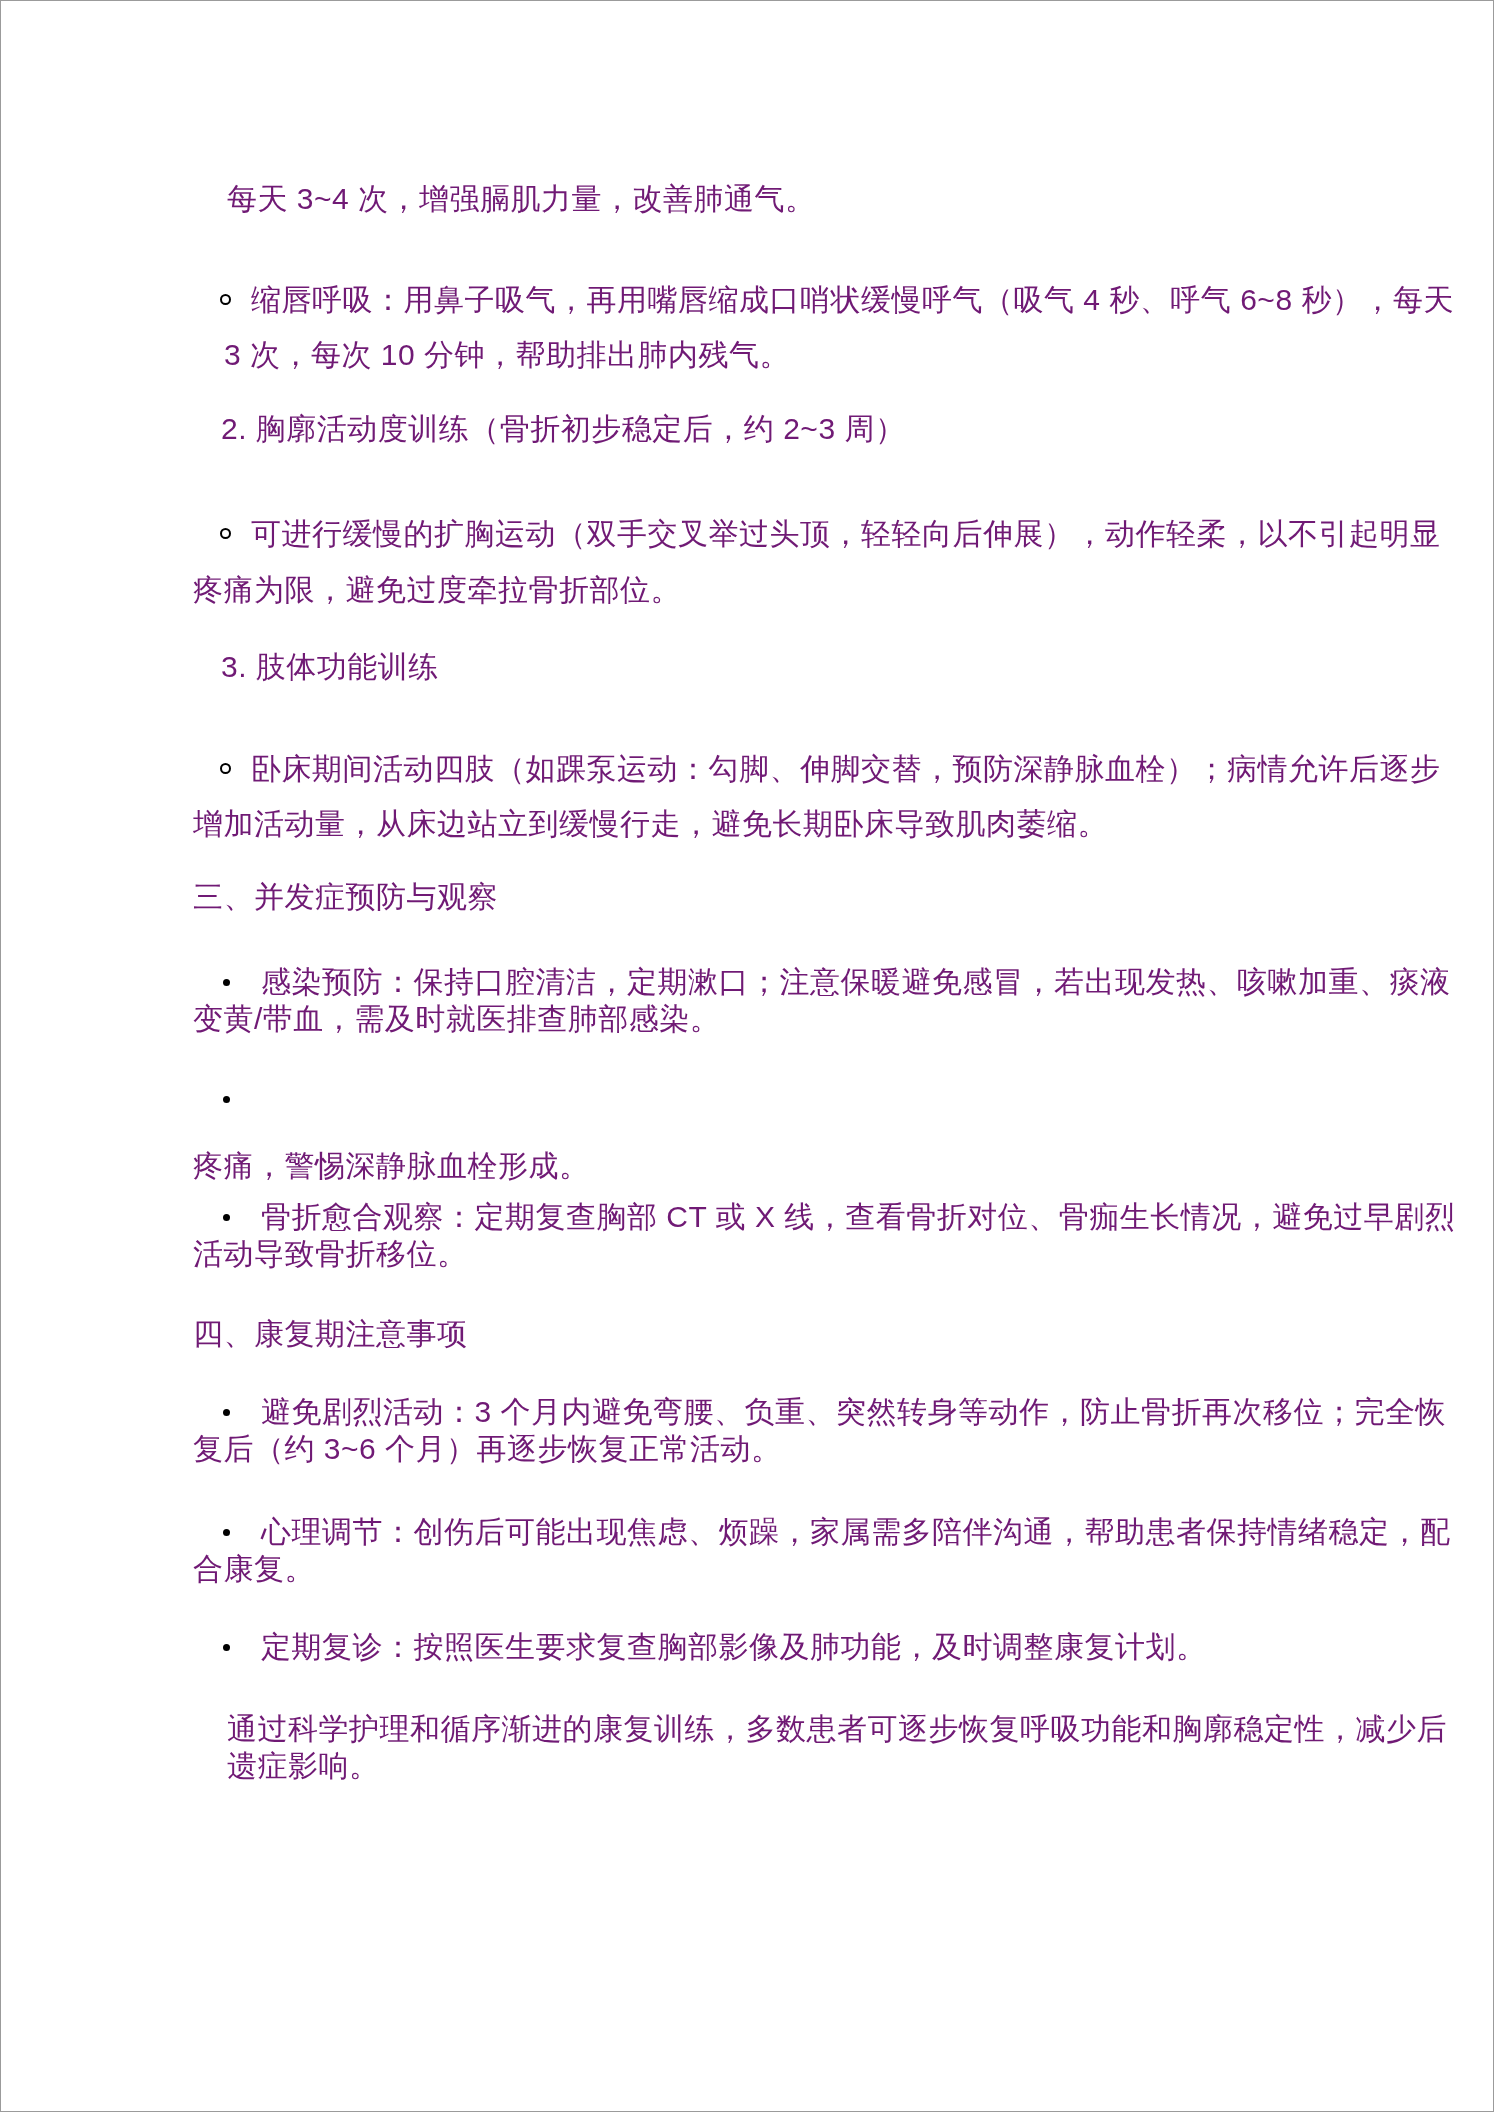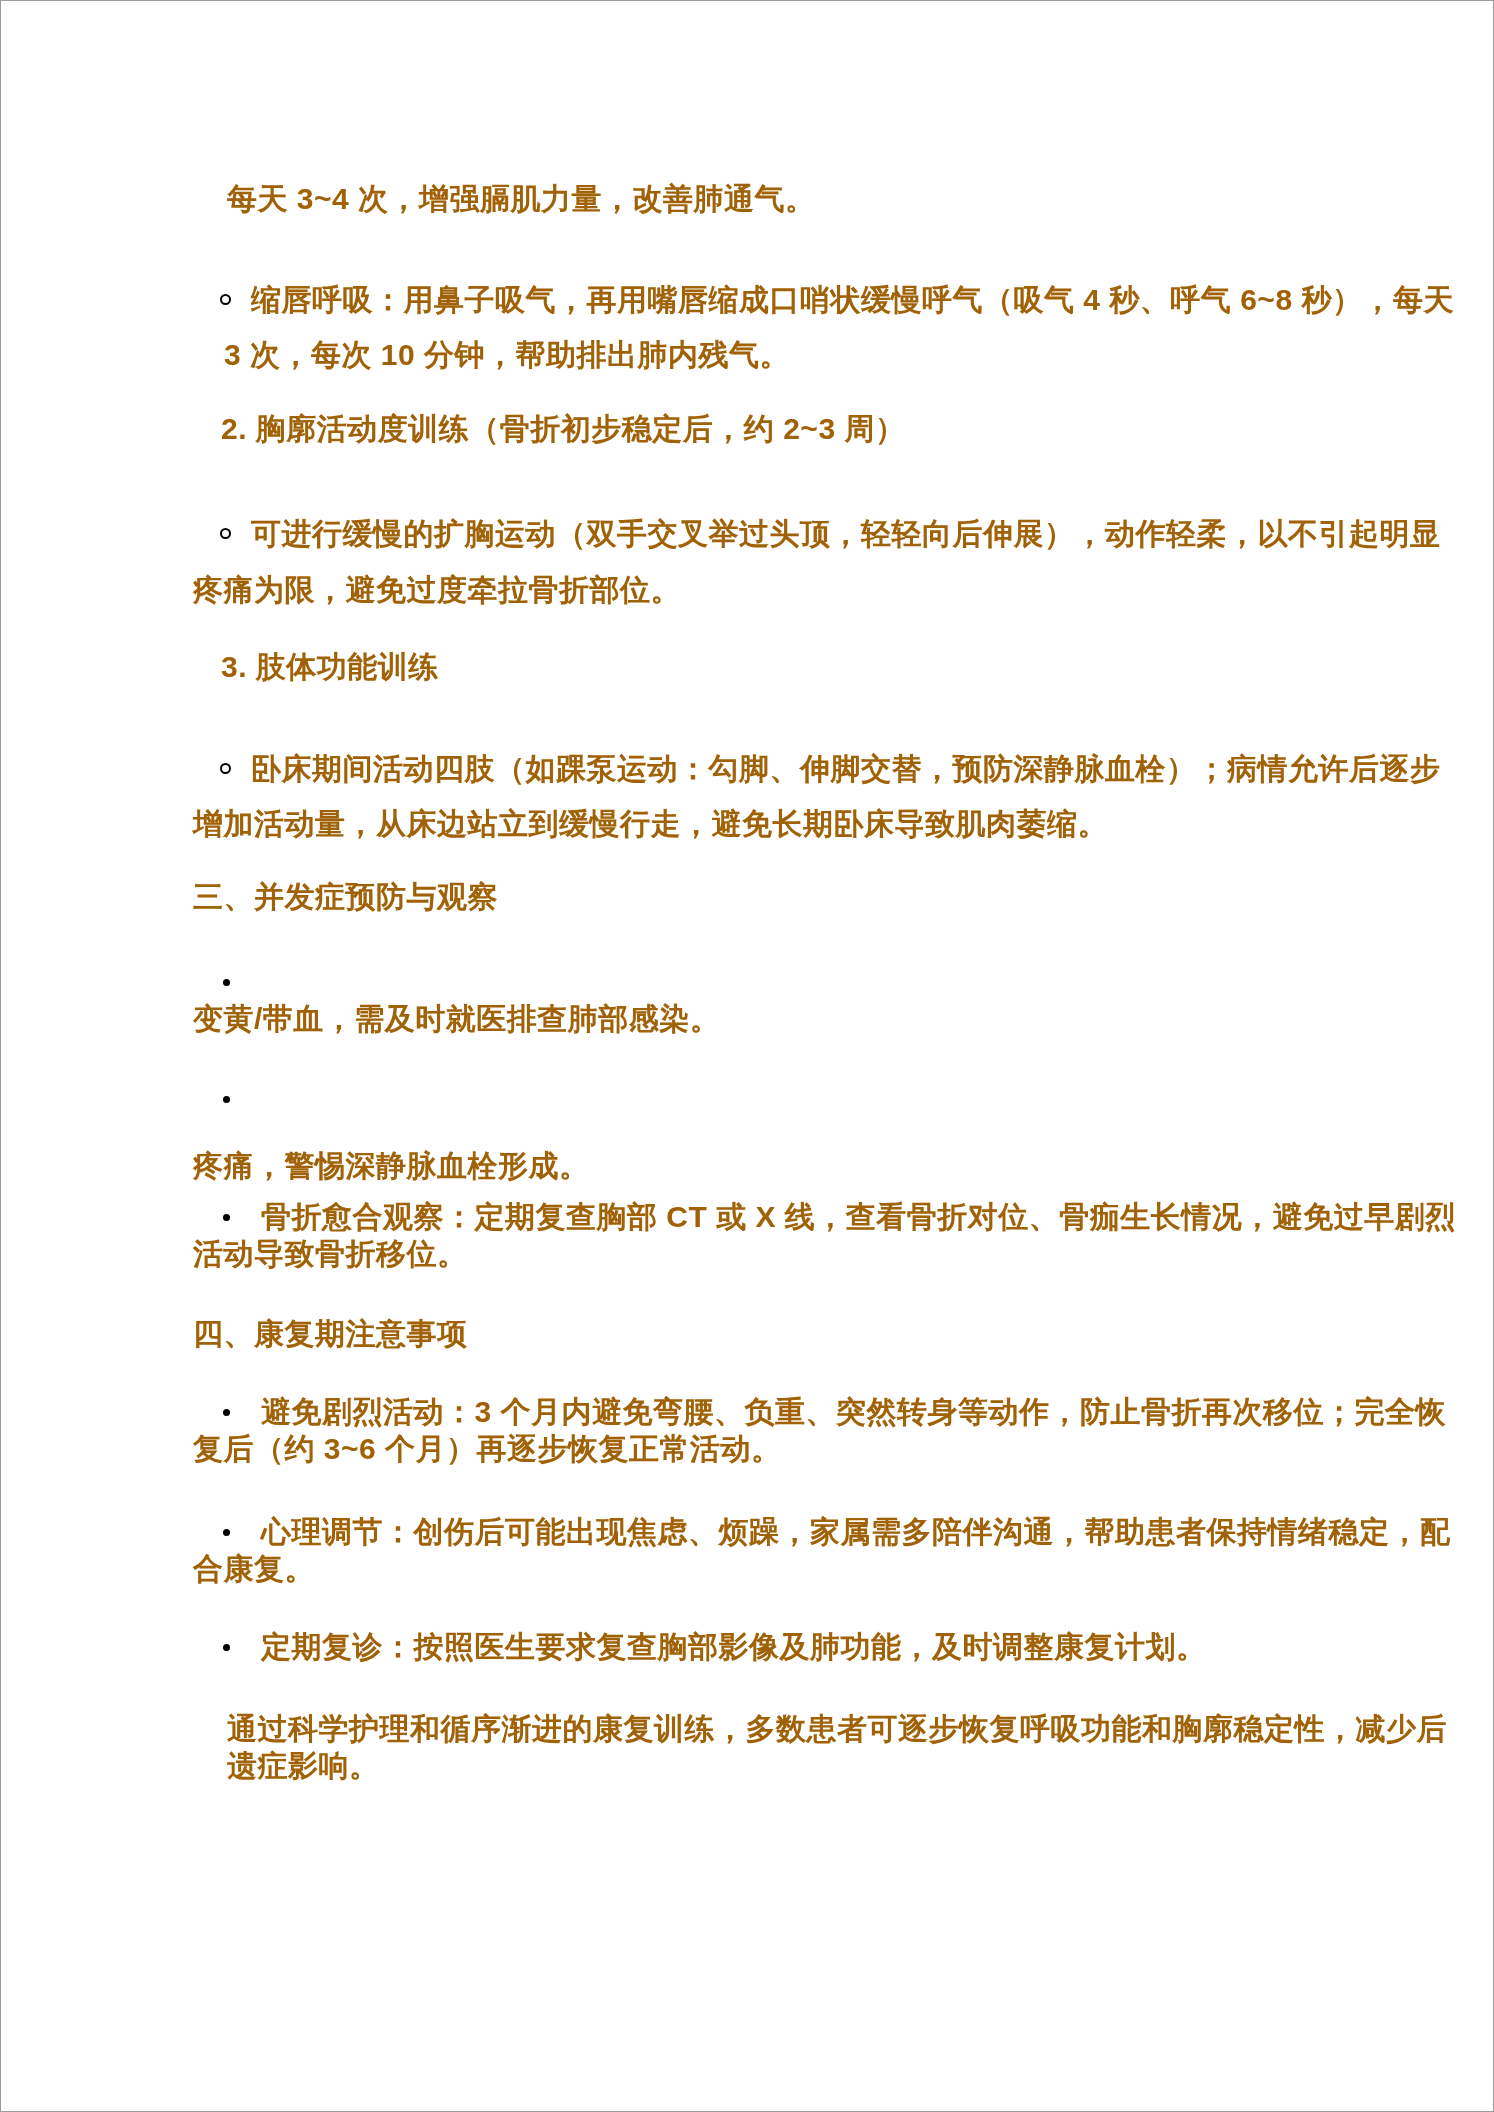--- a/index.html
+++ b/index.html
@@ -18,24 +18,23 @@
   .line {
     position: absolute;
     left: 0; right: 0;
     height: 40px;
   }
   .line .txt {
     position: absolute;
     top: 0;
     font-size: 30px;
     line-height: 34px;
-    color: #a16207;
+    color: #701a75;
     white-space: nowrap;
     letter-spacing: 0.5px;
-    font-weight: bold;
   }
   .bullet-hollow {
     position: absolute;
     width: 11px; height: 11px;
     border: 2px solid #000;
     border-radius: 50%;
     box-sizing: border-box;
   }
   .bullet-solid {
     position: absolute;
@@ -77,20 +76,21 @@
         <span class="txt" style="left: 250px;">卧床期间活动四肢（如踝泵运动：勾脚、伸脚交替，预防深静脉血栓）；病情允许后逐步</span>
       </div>
       <div class="line" style="top: 806px; padding-left: 20px;">
         <span class="txt" style="left: 192px;">增加活动量，从床边站立到缓慢行走，避免长期卧床导致肌肉萎缩。</span>
       </div>
       <div class="line" style="top: 879px;">
         <span class="txt" style="left: 192px;">三、并发症预防与观察</span>
       </div>
       <div class="line" style="top: 964px;">
         <span class="bullet-solid" style="top: 14px; left: 222px;"></span>
+        <span class="txt" style="left: 260px;">感染预防：保持口腔清洁，定期漱口；注意保暖避免感冒，若出现发热、咳嗽加重、痰液</span>
       </div>
       <div class="line" style="top: 1001px;">
         <span class="txt" style="left: 192px;">变黄/带血，需及时就医排查肺部感染。</span>
       </div>
       <div class="line" style="top: 1081px;">
         <span class="bullet-solid" style="top: 14px; left: 222px;"></span>
       </div>
       <div class="line" style="top: 1118px; margin-top: 30px;">
         <span class="txt" style="left: 192px;">疼痛，警惕深静脉血栓形成。</span>
       </div>

